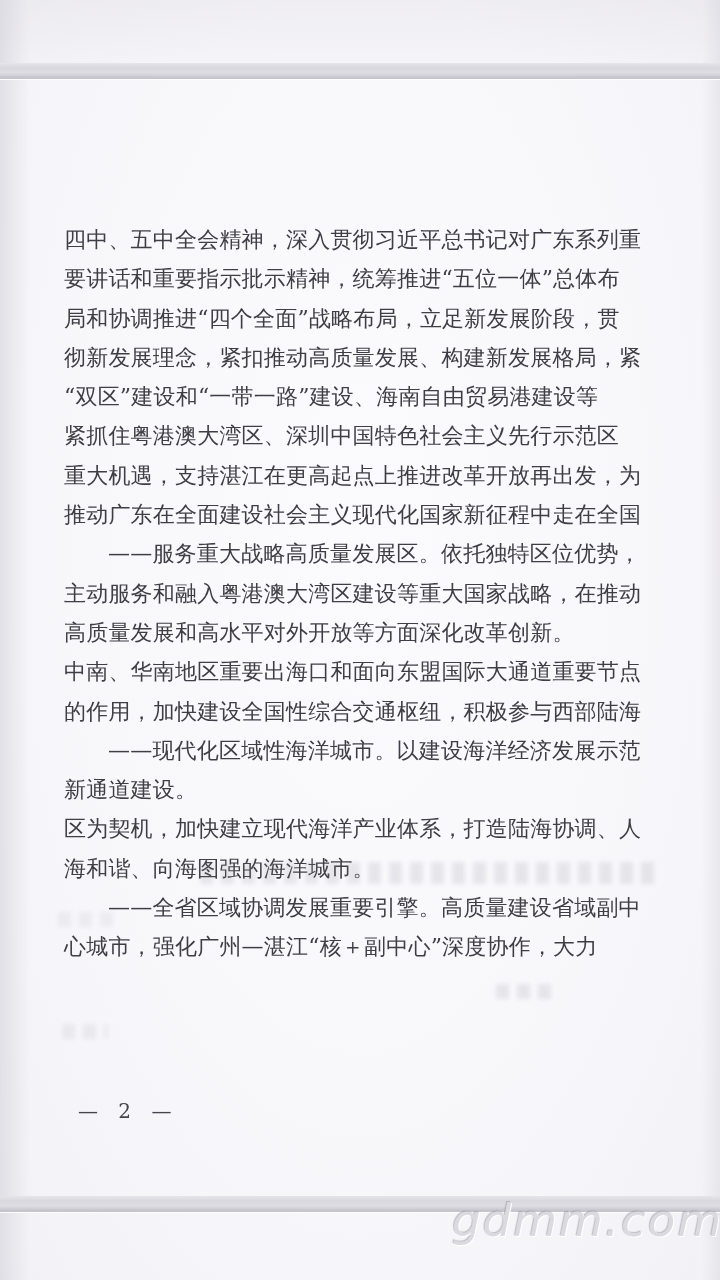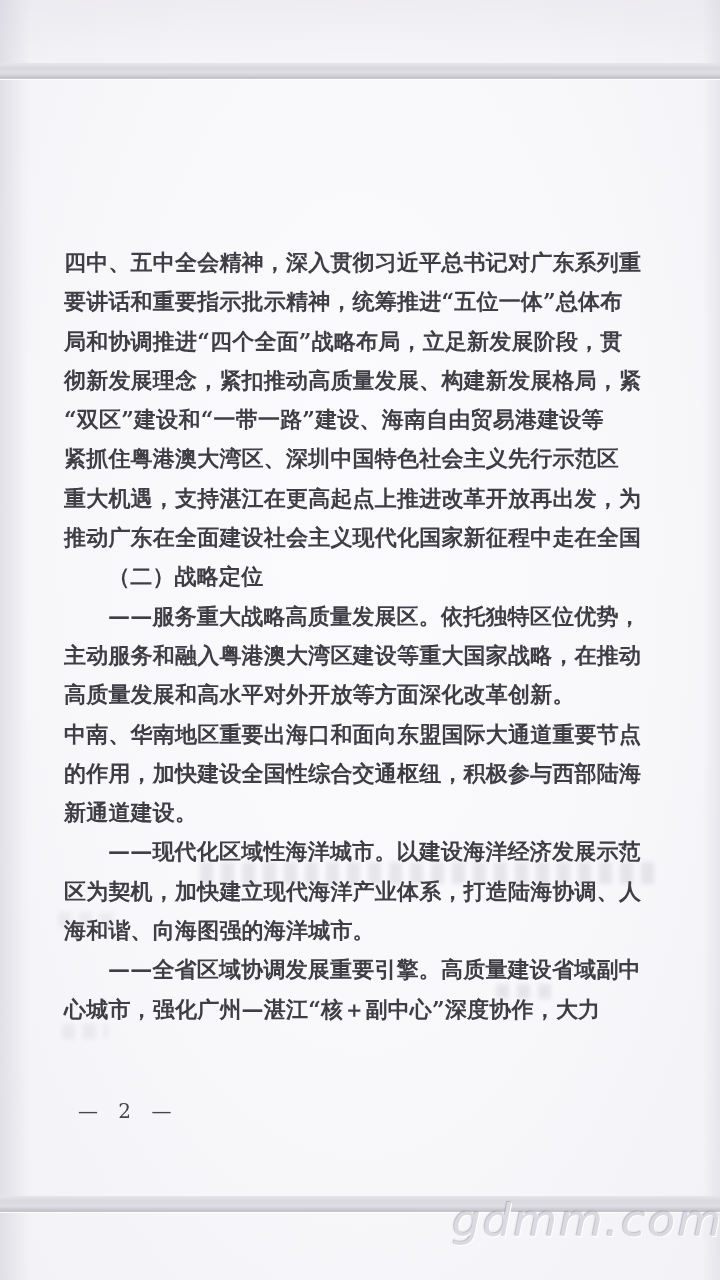--- a/index.html
+++ b/index.html
@@ -20,23 +20,22 @@
   .shade-top{position:absolute;left:0;top:0;width:720px;height:63px;
     background:linear-gradient(180deg, rgba(224,222,230,.40), rgba(224,222,230,.12));pointer-events:none;}
   
   .fold{position:absolute;left:0;width:720px;height:16px;
     background:linear-gradient(180deg,#e6e5ea 0%,#d9d8de 30%,#dedde3 62%,#c7c6ce 90%,#b9b8c1 96%,#f4f3f7 100%);
     box-shadow:0 1px 0 rgba(255,255,255,.9);}
   .fold-top{top:63px;}
   .fold-bottom{top:1196px;}
   
   .doc-lines{
-    position:absolute;left:64px;top:243px;width:600px;
+    position:absolute;left:64px;top:220px;width:600px;
     color:#3f3e45;
-    font-weight:bold;
   }
   .line{
     height:39.3px;line-height:39.3px;font-size:22px;
     white-space:nowrap;letter-spacing:0.2px;
   }
   .line.indent{padding-left:44px;}
   
   .ghost{
     position:absolute;pointer-events:none;border-radius:3px;
     background:repeating-linear-gradient(90deg, rgba(128,126,140,.20) 0 13px, rgba(128,126,140,0) 13px 21px);
@@ -72,28 +71,27 @@
 
   <div id="doc-lines" class="doc-lines">
       <div class="line">四中、五中全会精神，深入贯彻习近平总书记对广东系列重</div>
       <div class="line">要讲话和重要指示批示精神，统筹推进“五位一体”总体布</div>
       <div class="line">局和协调推进“四个全面”战略布局，立足新发展阶段，贯</div>
       <div class="line">彻新发展理念，紧扣推动高质量发展、构建新发展格局，紧</div>
       <div class="line">“双区”建设和“一带一路”建设、海南自由贸易港建设等</div>
       <div class="line">紧抓住粤港澳大湾区、深圳中国特色社会主义先行示范区</div>
       <div class="line">重大机遇，支持湛江在更高起点上推进改革开放再出发，为</div>
       <div class="line">推动广东在全面建设社会主义现代化国家新征程中走在全国</div>
-      <div class="line indent">（二）战略定位</div>
       <div class="line indent">——服务重大战略高质量发展区。依托独特区位优势，</div>
       <div class="line">主动服务和融入粤港澳大湾区建设等重大国家战略，在推动</div>
       <div class="line">高质量发展和高水平对外开放等方面深化改革创新。</div>
       <div class="line">中南、华南地区重要出海口和面向东盟国际大通道重要节点</div>
       <div class="line">的作用，加快建设全国性综合交通枢纽，积极参与西部陆海</div>
+      <div class="line indent">——现代化区域性海洋城市。以建设海洋经济发展示范</div>
       <div class="line">新通道建设。</div>
-      <div class="line indent">——现代化区域性海洋城市。以建设海洋经济发展示范</div>
       <div class="line">区为契机，加快建立现代海洋产业体系，打造陆海协调、人</div>
       <div class="line">海和谐、向海图强的海洋城市。</div>
       <div class="line indent">——全省区域协调发展重要引擎。高质量建设省域副中</div>
       <div class="line">心城市，强化广州—湛江“核＋副中心”深度协作，大力</div>
     </div>
 
   <div class="ghost ghost-1"></div>
   <div class="ghost ghost-2"></div>
   <div class="ghost ghost-3"></div>
   <div class="ghost ghost-4"></div>

